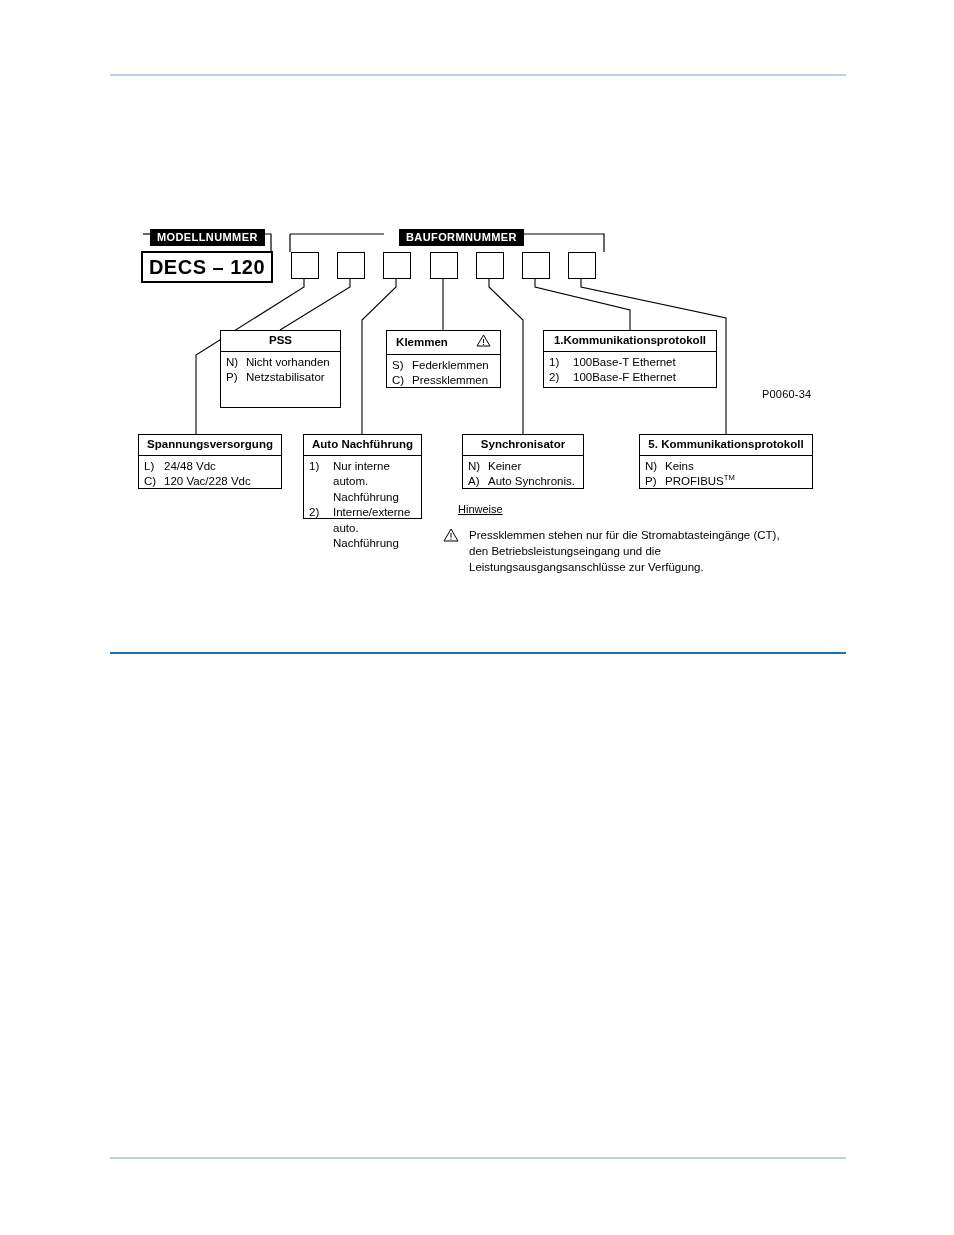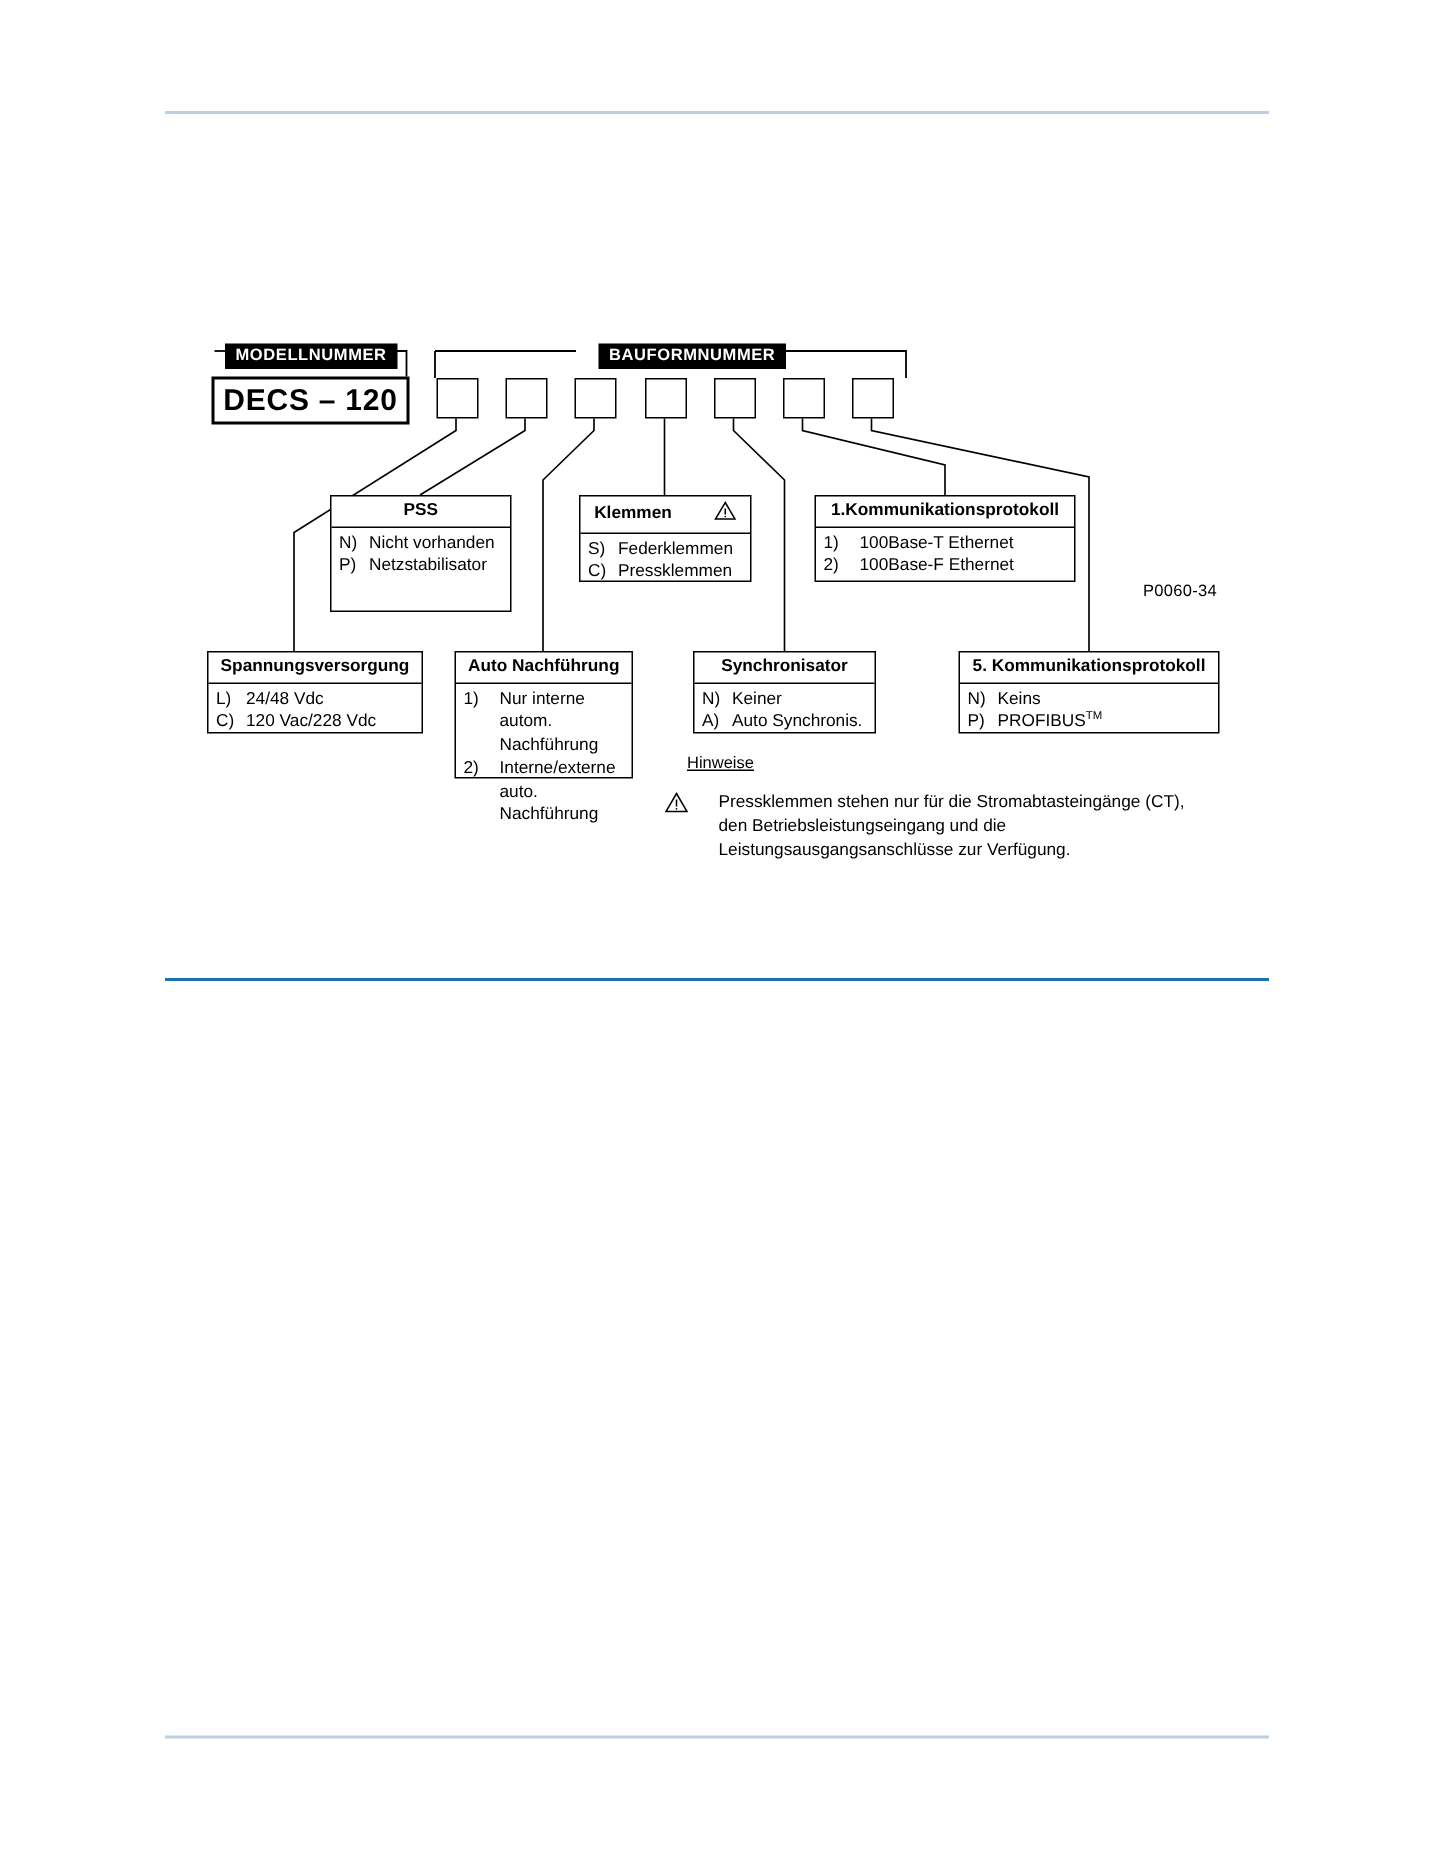--- a/index.html
+++ b/index.html
@@ -149,21 +149,21 @@
     top: 503px;
     font-size: 11px;
     text-decoration: underline;
   }
   #note-1 {
     position: absolute;
     left: 443px;
     top: 528px;
     display: flex;
     align-items: flex-start;
-    gap: 20px;
+    gap: 10px;
   }
   #note-1 .note-text {
     font-size: 11.5px;
     line-height: 1.37;
     white-space: pre-line;
   }
 
   sup { font-size: 0.66em; vertical-align: super; line-height: 0; text-align: center; }
 </style>
 </head>

